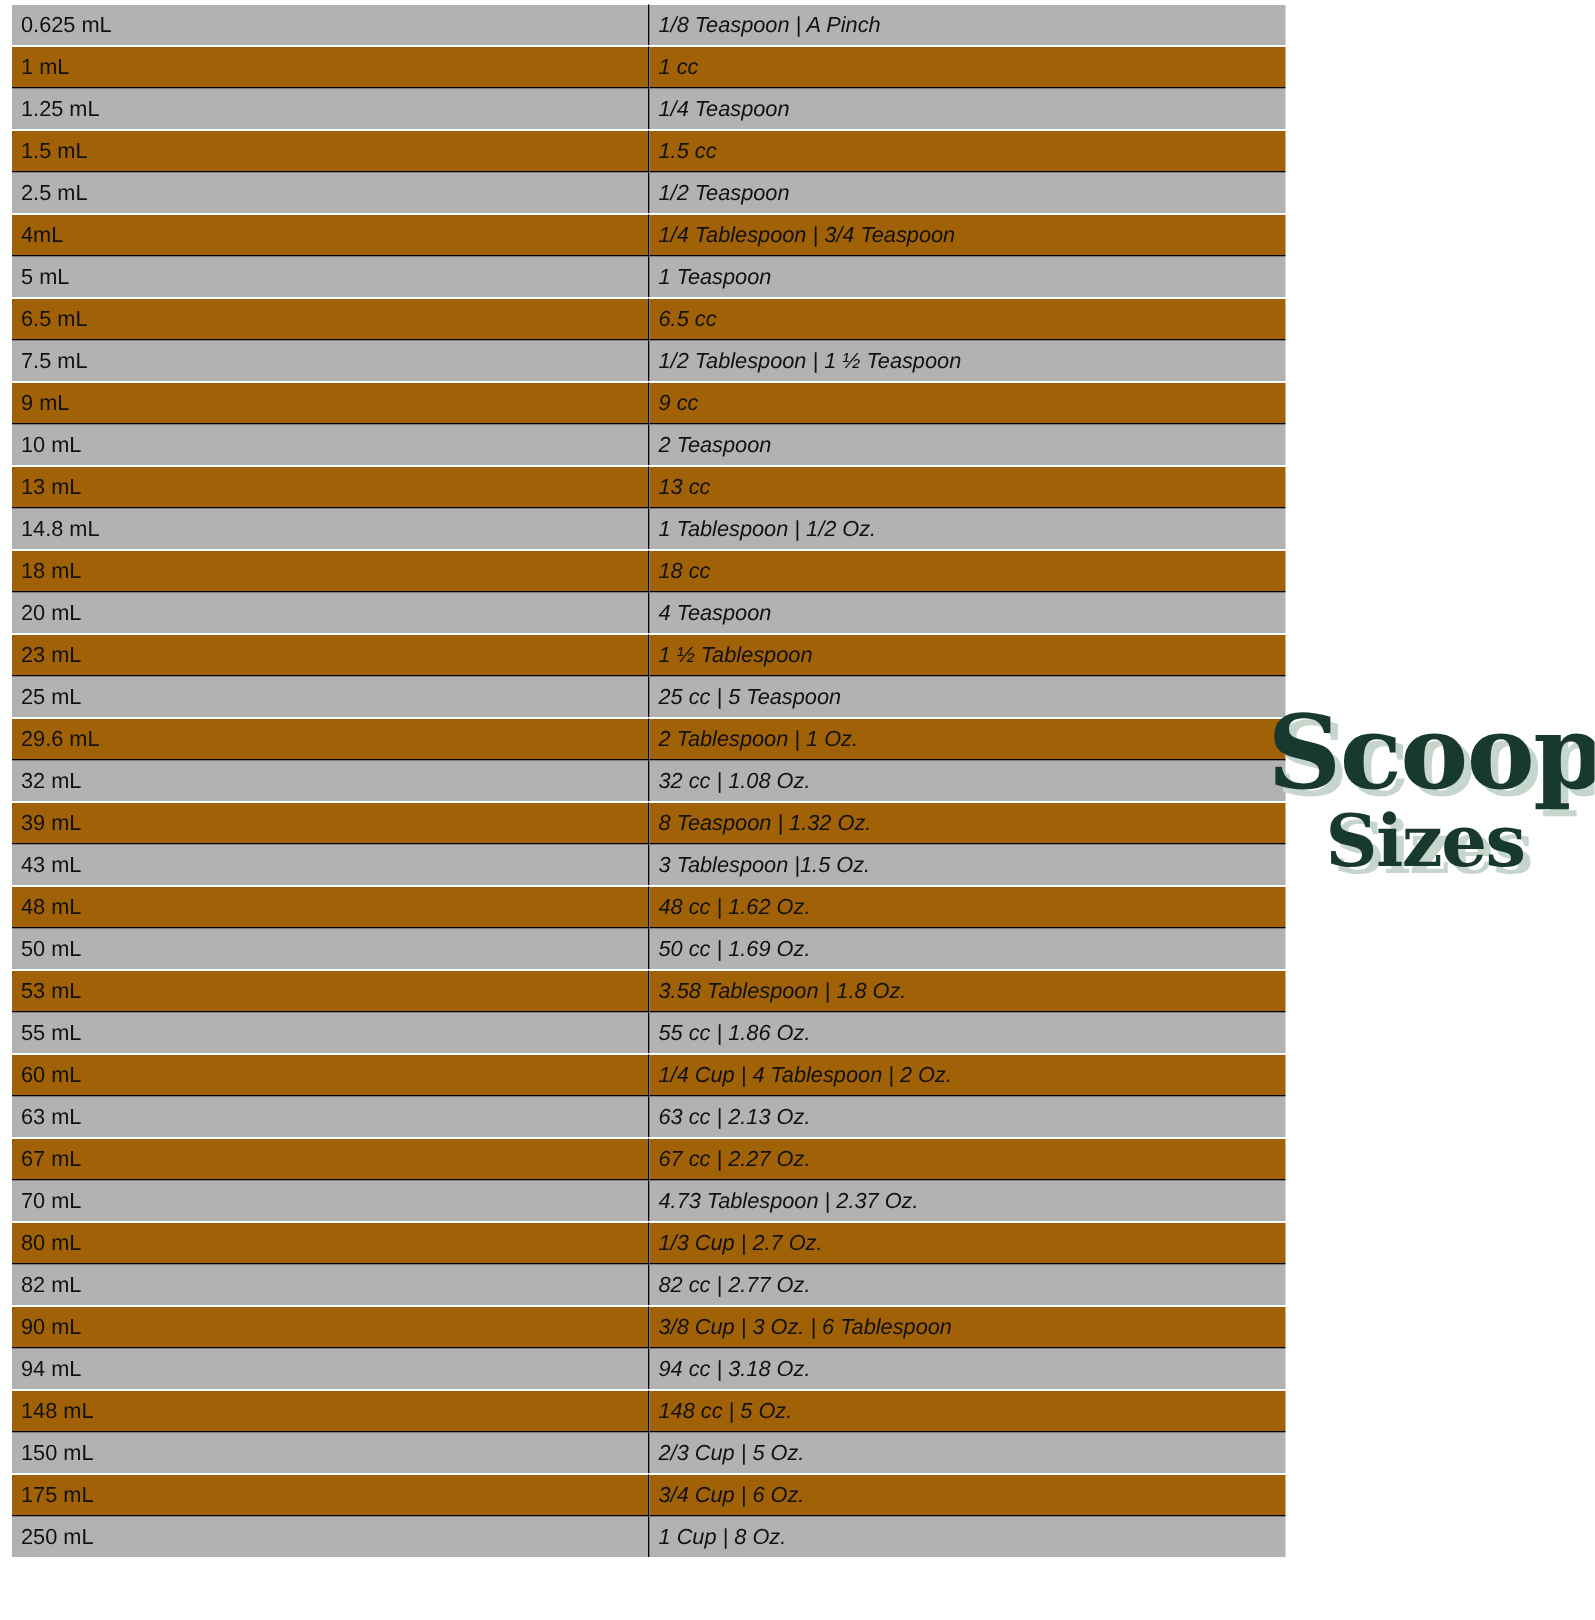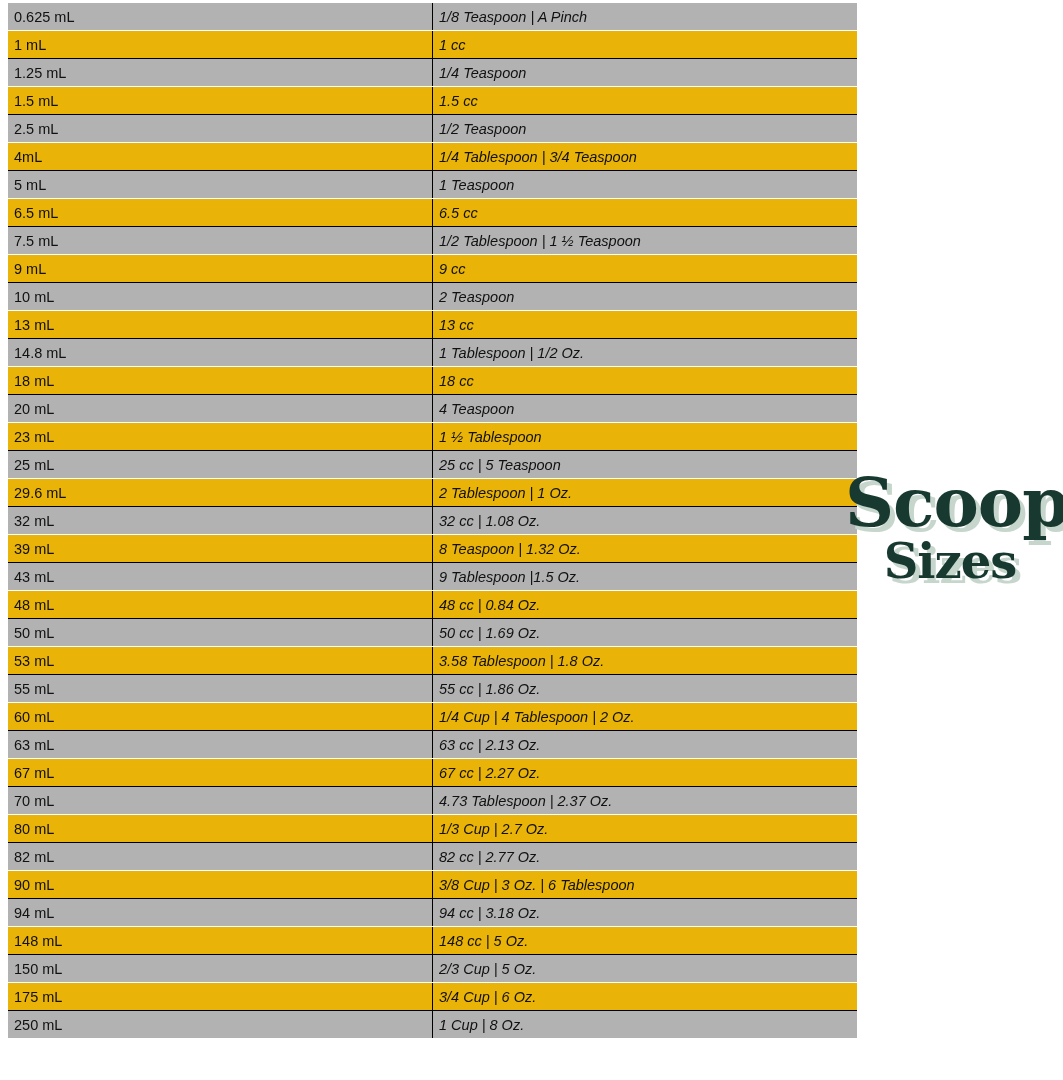--- a/index.html
+++ b/index.html
@@ -34,21 +34,21 @@
     color: #111111;
     border-bottom: 1px solid #ffffff;
     white-space: nowrap;
     overflow: hidden;
     vertical-align: middle;
     line-height: 26px;
   }
   table.conv td.col-ml { width: 412px; }
   table.conv td.col-eq { width: 412px; font-style: italic; }
   table.conv tr.shaded td { background: #b2b2b2; }
-  table.conv tr.plain td { background: #eab308; }
+  table.conv tr.plain td { background: #a16207; }
   table.conv tr.plain td.col-ml { border-bottom: 1px solid #000000; }
   table.conv tr.plain td.col-eq { border-bottom: 1px solid #000000; }
   table.conv tr.shaded td.col-ml { border-bottom: 1px solid #ffffff; }
   table.conv tr.shaded td.col-eq { border-bottom: 1px solid #ffffff; }
   table.conv td.col-eq { border-left: 1px solid #000000; }
 
   .title-block {
     position: absolute;
     left: 845px;
     top: 470px;
@@ -157,25 +157,25 @@
         <tr class="shaded">
           <td class="col-ml">32 mL</td>
           <td class="col-eq">32 cc | 1.08 Oz.</td>
         </tr>
         <tr class="plain">
           <td class="col-ml">39 mL</td>
           <td class="col-eq">8 Teaspoon | 1.32 Oz.</td>
         </tr>
         <tr class="shaded">
           <td class="col-ml">43 mL</td>
-          <td class="col-eq">9 Tablespoon |1.5 Oz.</td>
+          <td class="col-eq">3 Tablespoon |1.5 Oz.</td>
         </tr>
         <tr class="plain">
           <td class="col-ml">48 mL</td>
-          <td class="col-eq">48 cc | 0.84 Oz.</td>
+          <td class="col-eq">48 cc | 1.62 Oz.</td>
         </tr>
         <tr class="shaded">
           <td class="col-ml">50 mL</td>
           <td class="col-eq">50 cc | 1.69 Oz.</td>
         </tr>
         <tr class="plain">
           <td class="col-ml">53 mL</td>
           <td class="col-eq">3.58 Tablespoon | 1.8 Oz.</td>
         </tr>
         <tr class="shaded">

